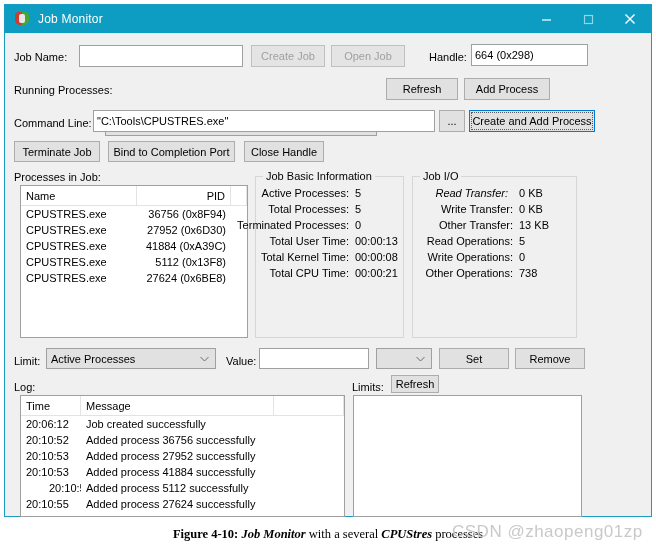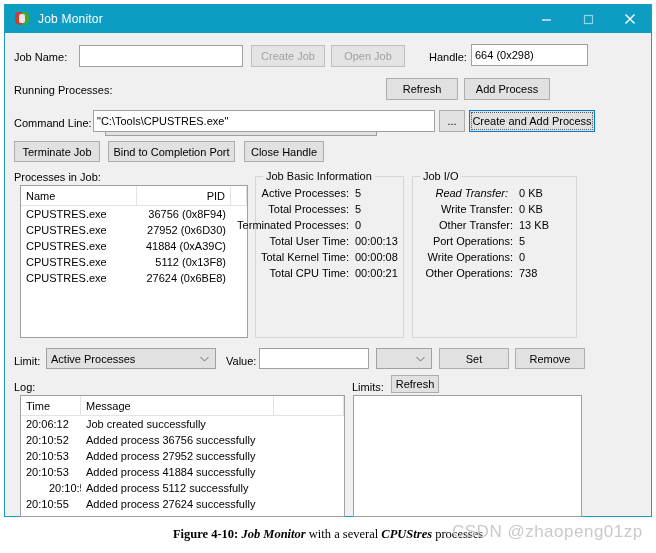--- a/index.html
+++ b/index.html
@@ -396,21 +396,21 @@
           </div>
           <div class="kv" style="left: 0px; top: 25px; width: 100%;">
             <span class="k" style="right: 63px;">Write Transfer:</span>
             <span class="v" style="left: 106px;">0 KB</span>
           </div>
           <div class="kv" style="left: 0px; top: 41px; width: 100%;">
             <span class="k" style="right: 63px;">Other Transfer:</span>
             <span class="v" style="left: 106px;">13 KB</span>
           </div>
           <div class="kv" style="left: 0px; top: 57px; width: 100%;">
-            <span class="k" style="right: 63px;">Port Operations:</span>
+            <span class="k" style="right: 63px;">Read Operations:</span>
             <span class="v" style="left: 106px;">5</span>
           </div>
           <div class="kv" style="left: 0px; top: 73px; width: 100%;">
             <span class="k" style="right: 63px;">Write Operations:</span>
             <span class="v" style="left: 106px;">0</span>
           </div>
           <div class="kv" style="left: 0px; top: 89px; width: 100%;">
             <span class="k" style="right: 63px;">Other Operations:</span>
             <span class="v" style="left: 106px;">738</span>
           </div>

